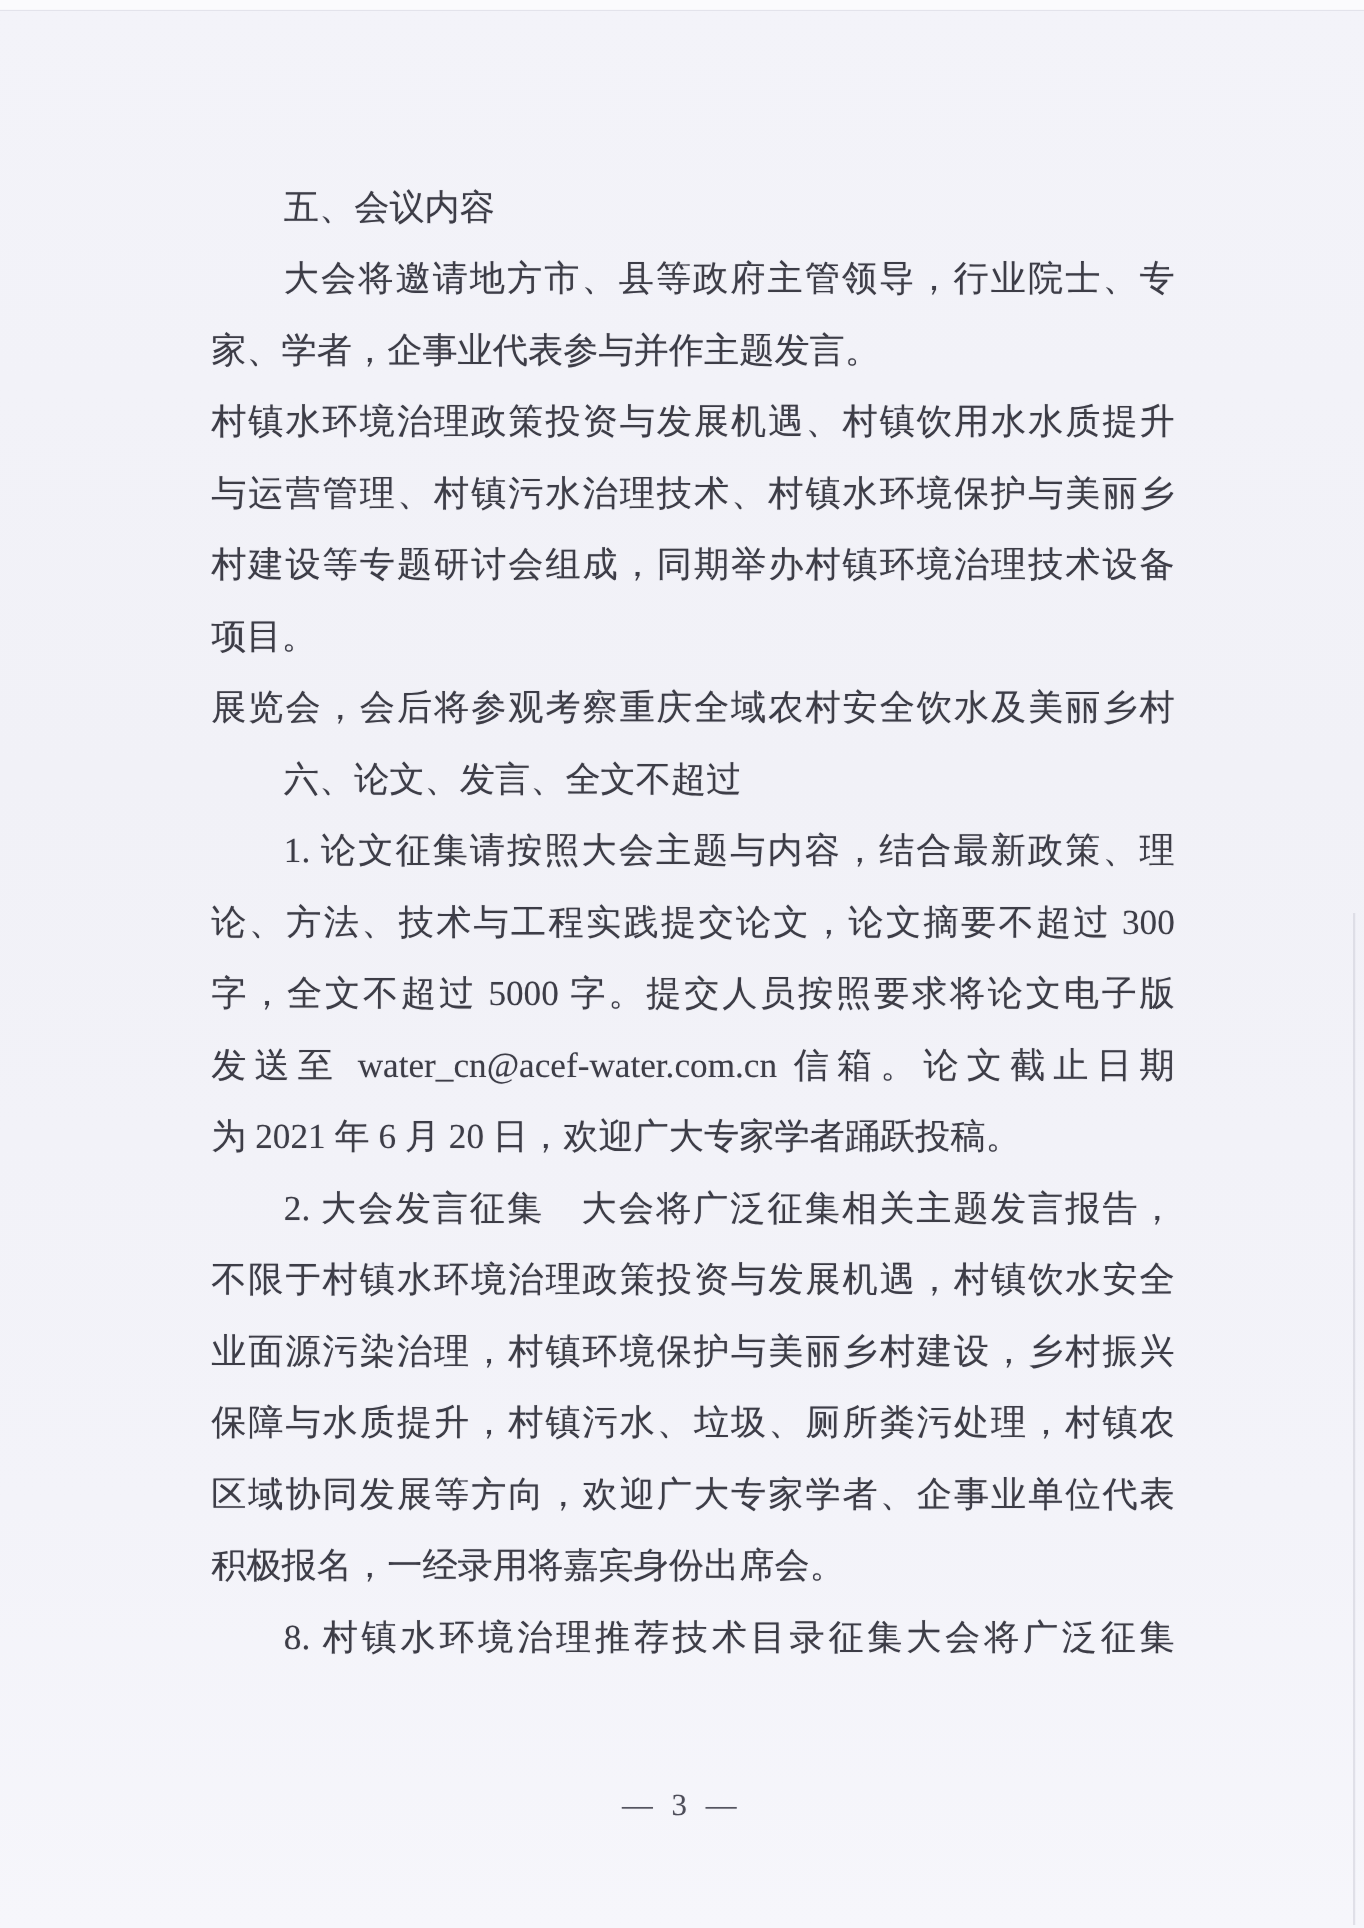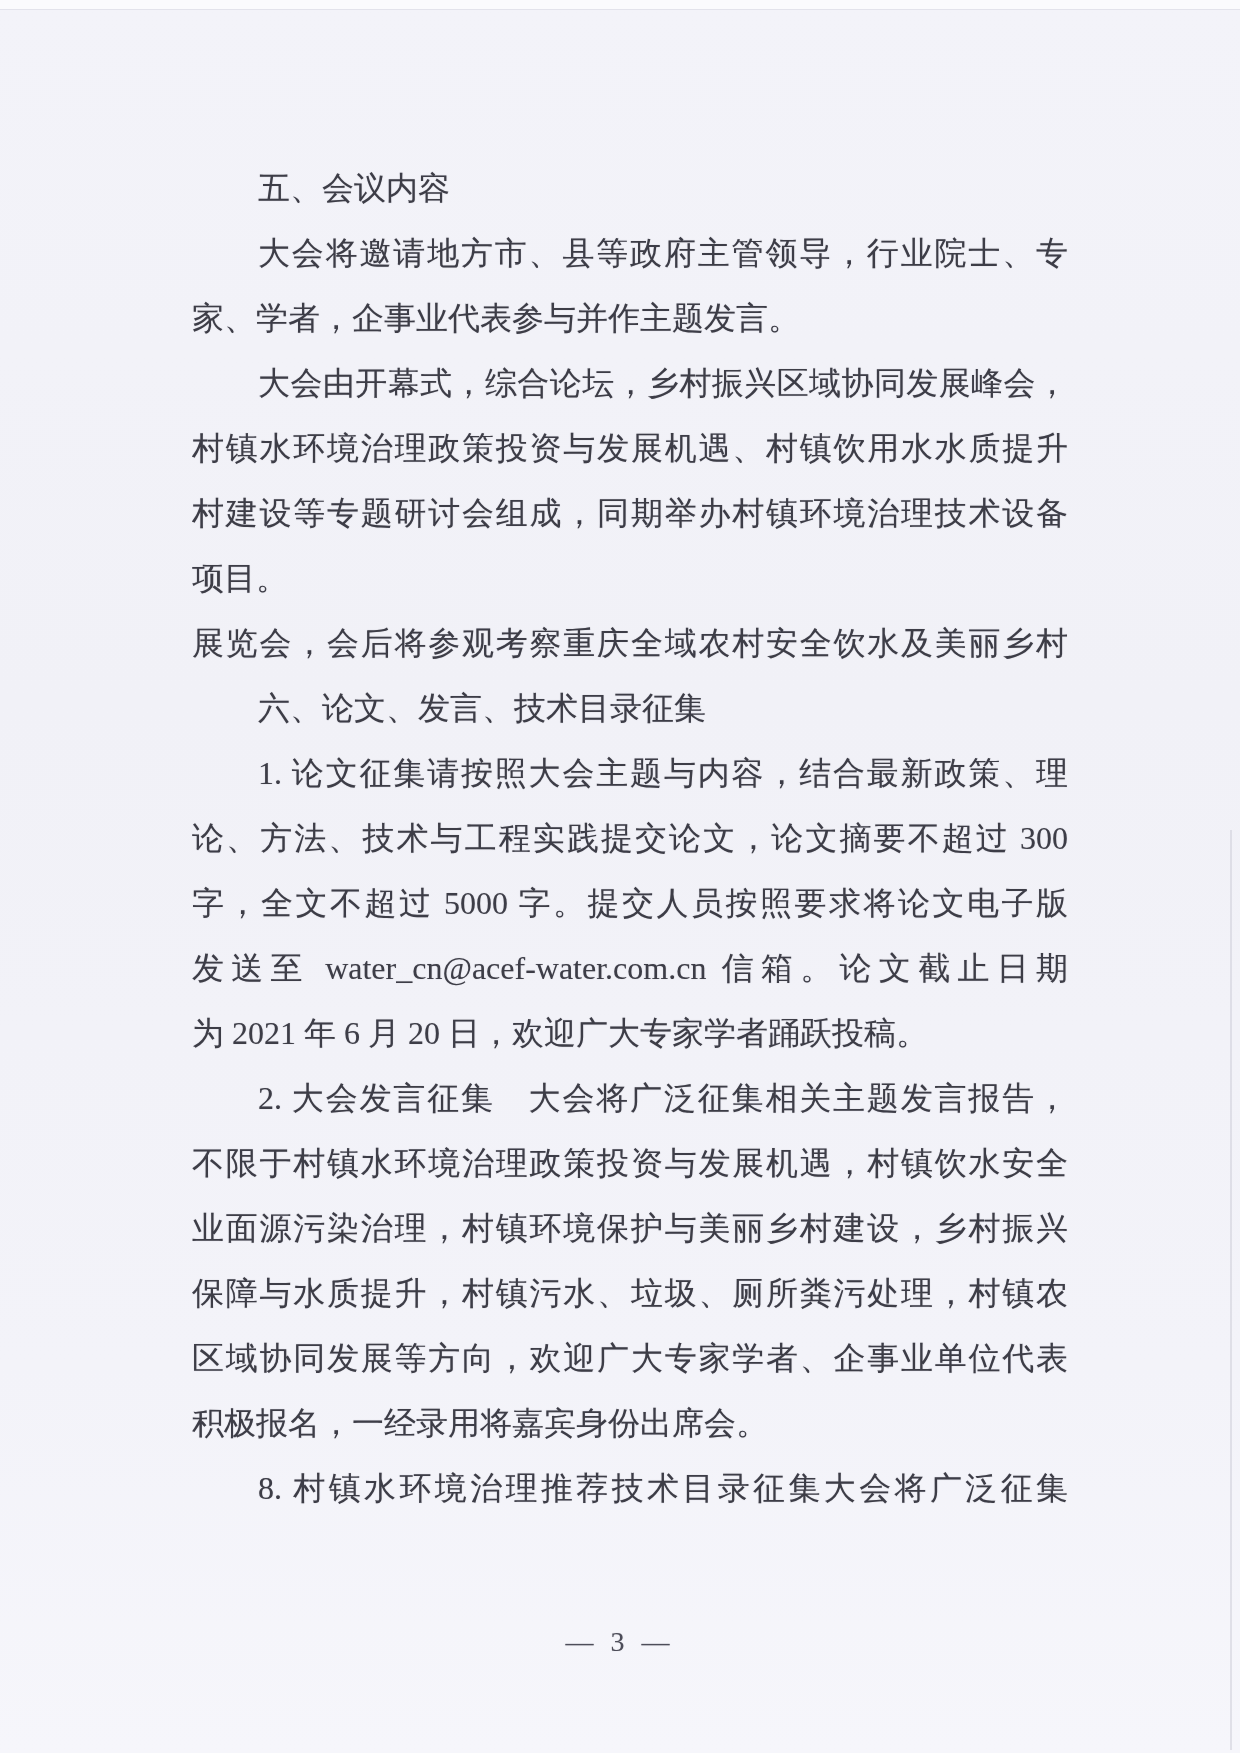--- a/index.html
+++ b/index.html
@@ -70,26 +70,26 @@
 </head>
 <body>
 
 <div class="page">
   <div class="top-strip"></div>
   <div class="scan-edge-right"></div>
   <div class="doc">
       <div class="line indent plain heading">五、会议内容</div>
       <div class="line indent">大会将邀请地方市、县等政府主管领导，行业院士、专</div>
       <div class="line plain">家、学者，企事业代表参与并作主题发言。</div>
-      <div class="line indent">大会由开幕式，综合论坛，乡村振兴区域协同发展峰会，</div>
       <div class="line">村镇水环境治理政策投资与发展机遇、村镇饮用水水质提升</div>
+      <div class="line">与运营管理、村镇污水治理技术、村镇水环境保护与美丽乡</div>
       <div class="line">村建设等专题研讨会组成，同期举办村镇环境治理技术设备</div>
       <div class="line plain">项目。</div>
       <div class="line">展览会，会后将参观考察重庆全域农村安全饮水及美丽乡村</div>
-      <div class="line indent plain heading">六、论文、发言、技术目录征集</div>
+      <div class="line indent plain heading">六、论文、发言、全文不超过</div>
       <div class="line indent">1. 论文征集请按照大会主题与内容，结合最新政策、理</div>
       <div class="line">论、方法、技术与工程实践提交论文，论文摘要不超过 300</div>
       <div class="line">字，全文不超过 5000 字。提交人员按照要求将论文电子版</div>
       <div class="line">发送至 water_cn@acef-water.com.cn 信箱。论文截止日期</div>
       <div class="line plain">为 2021 年 6 月 20 日，欢迎广大专家学者踊跃投稿。</div>
       <div class="line indent">2. 大会发言征集　大会将广泛征集相关主题发言报告，</div>
       <div class="line">不限于村镇水环境治理政策投资与发展机遇，村镇饮水安全</div>
       <div class="line">业面源污染治理，村镇环境保护与美丽乡村建设，乡村振兴</div>
       <div class="line">保障与水质提升，村镇污水、垃圾、厕所粪污处理，村镇农</div>
       <div class="line">区域协同发展等方向，欢迎广大专家学者、企事业单位代表</div>

